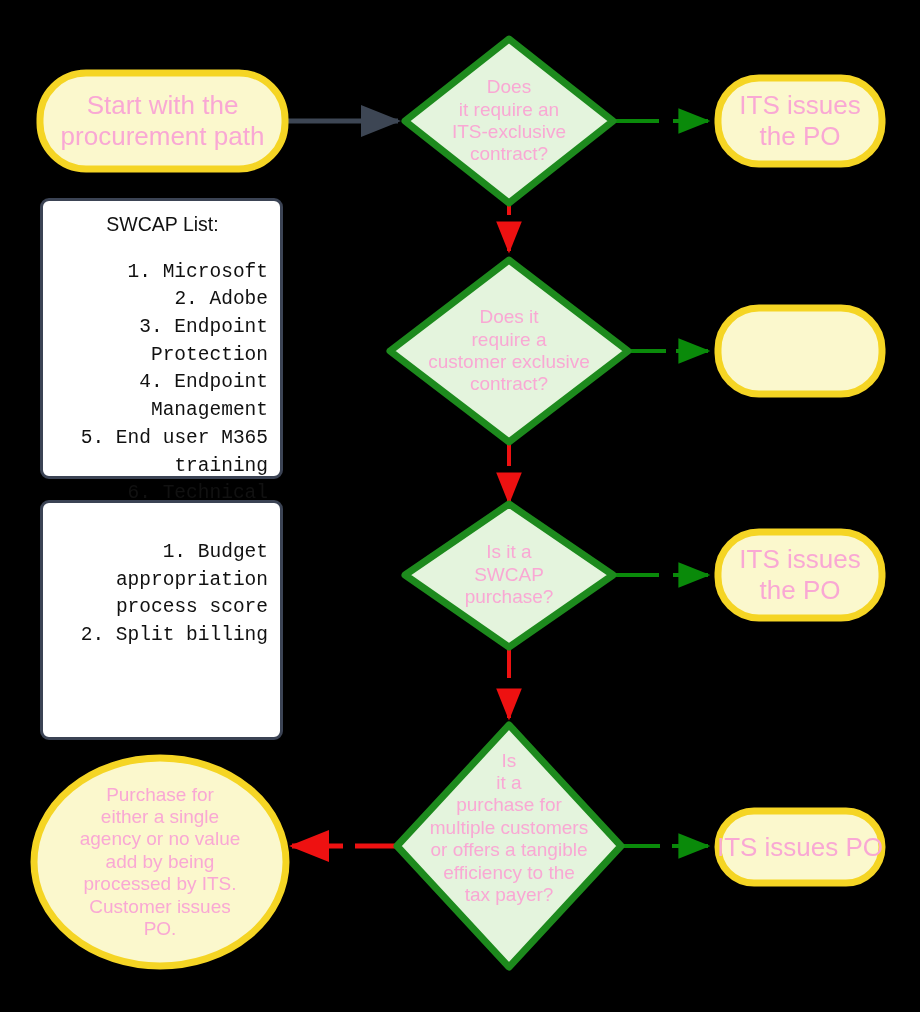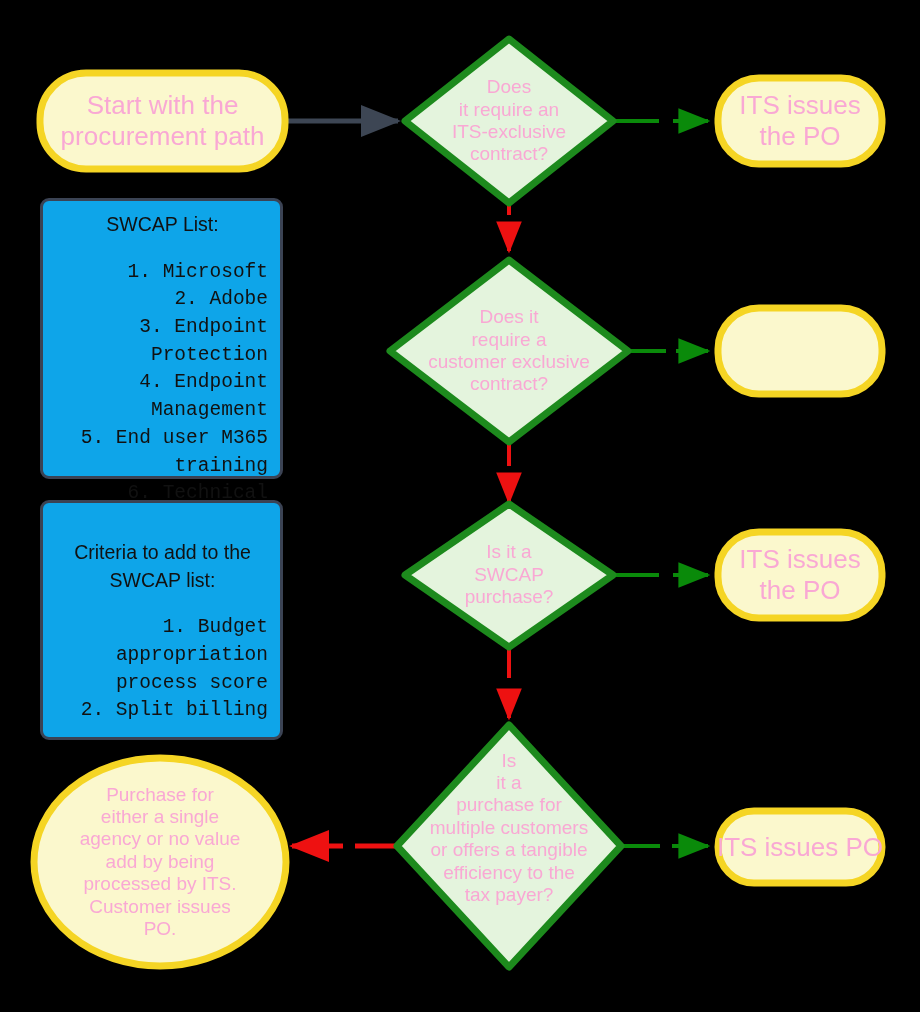--- a/index.html
+++ b/index.html
@@ -32,21 +32,21 @@
     line-height: 1.18;
     pointer-events: none;
     white-space: pre-line;
   }
   .lbl-terminal { font-size: 26px; }
   .lbl-decision { font-size: 19px; }
   .lbl-circle   { font-size: 19px; }
   .note-box {
     position: absolute;
     box-sizing: border-box;
-    background: #0ea5e9;
+    background: #ffffff;
     border: 3px solid #3b4354;
     border-radius: 9px;
     color: #111111;
     font-size: 19.5px;
     line-height: 1.42;
     padding: 10px 12px 10px 14px;
   }
   .note-title {
     text-align: center;
     display: block;
@@ -214,20 +214,19 @@
       <span class="note-item">1. Microsoft</span>
       <span class="note-item">2. Adobe</span>
       <span class="note-item">3. Endpoint Protection</span>
       <span class="note-item">4. Endpoint Management</span>
       <span class="note-item">5. End user M365 training</span>
       <span class="note-item">6. Technical training</span>
     </span>
   </div>
 
   <div class="note-box" style="left:40px; top:500px; width:243px; height:240px; padding-top:36px;">
-    <span class="note-title">Criteria to add to the SWCAP list:</span>
     <span class="note-items">
       <span class="note-item hang">1. Budget appropriation process score</span>
       <span class="note-item hang">2. Split billing</span>
     </span>
   </div>
 
 </div>
 
 </body></html>

